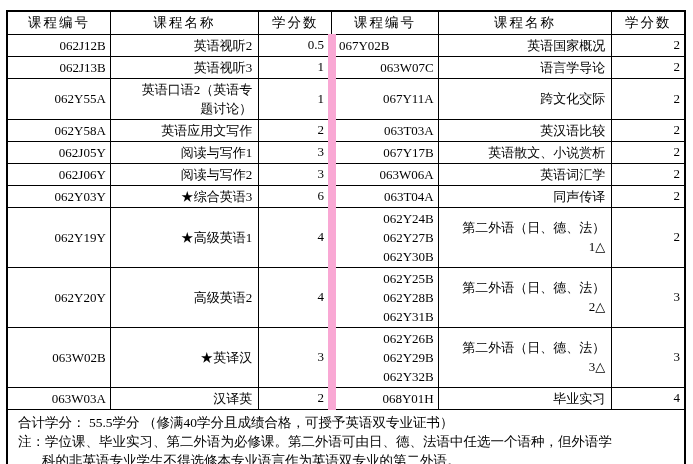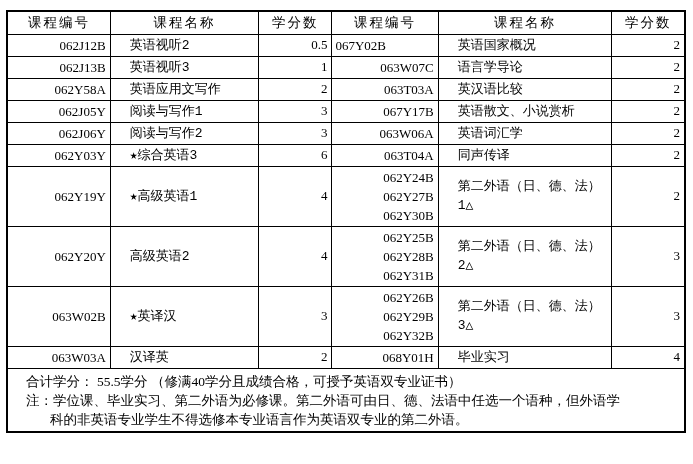--- a/index.html
+++ b/index.html
@@ -31,36 +31,36 @@
   }
   col.c-code-l { width: 103px; }
   col.c-name-l { width: 148px; }
   col.c-cred-l { width: 73px; }
   col.c-code-r { width: 106px; }
   col.c-name-r { width: 173px; }
   col.c-cred-r { width: 73px; }
   th.hdr { text-align: center; letter-spacing: 2px; font-size: 13.5px; }
   td.code { text-align: right; white-space: pre-line; line-height: 19px; }
   td.code.align-left { text-align: left; padding-left: 3px; }
-  td.name { text-align: left; padding-left: 19px; padding-right: 6px; line-height: 19px; font-family: Liberation Mono, monospace; }
+  td.name { text-align: right; padding-left: 19px; padding-right: 6px; line-height: 19px; }
   td.cred { text-align: right; }
-  td.mid  { border-left: 1px solid #f9a8d4; margin-top: 46px; }
+  td.mid  { border-left: 8px solid #f9a8d4; margin-top: 46px; }
   tr.h23 { height: 23px; }
   tr.h22 { height: 22px; }
   tr.h21 { height: 21px; }
   tr.h38 { height: 38px; }
   tr.h60 { height: 60px; }
   tr.h59 { height: 59px; }
   td.footer-cell {
     vertical-align: top;
     padding: 3px 8px 2px 10px;
     line-height: 19px;
     font-size: 13.5px;
   }
-  .footer-line { white-space: nowrap; margin-left: 8px; }
+  .footer-line { white-space: nowrap; }
   .footer-line.indent { padding-left: 24px; }
 </style>
 </head>
 <body>
 
 <div class="sheet">
   <table class="course-table">
     <colgroup>
       <col class="c-code-l">
         <col class="c-name-l">
@@ -85,20 +85,28 @@
       <td class="code mid align-left">067Y02B</td>
       <td class="name">英语国家概况</td>
       <td class="cred">2</td>
     </tr>
     <tr class="h22">
       <td class="code">062J13B</td>
       <td class="name">英语视听3</td>
       <td class="cred">1</td>
       <td class="code mid">063W07C</td>
       <td class="name">语言学导论</td>
+      <td class="cred">2</td>
+    </tr>
+    <tr class="h38">
+      <td class="code">062Y55A</td>
+      <td class="name">英语口语2（英语专题讨论）</td>
+      <td class="cred">1</td>
+      <td class="code mid">067Y11A</td>
+      <td class="name">跨文化交际</td>
       <td class="cred">2</td>
     </tr>
     <tr class="h22">
       <td class="code">062Y58A</td>
       <td class="name">英语应用文写作</td>
       <td class="cred">2</td>
       <td class="code mid">063T03A</td>
       <td class="name">英汉语比较</td>
       <td class="cred">2</td>
     </tr>

